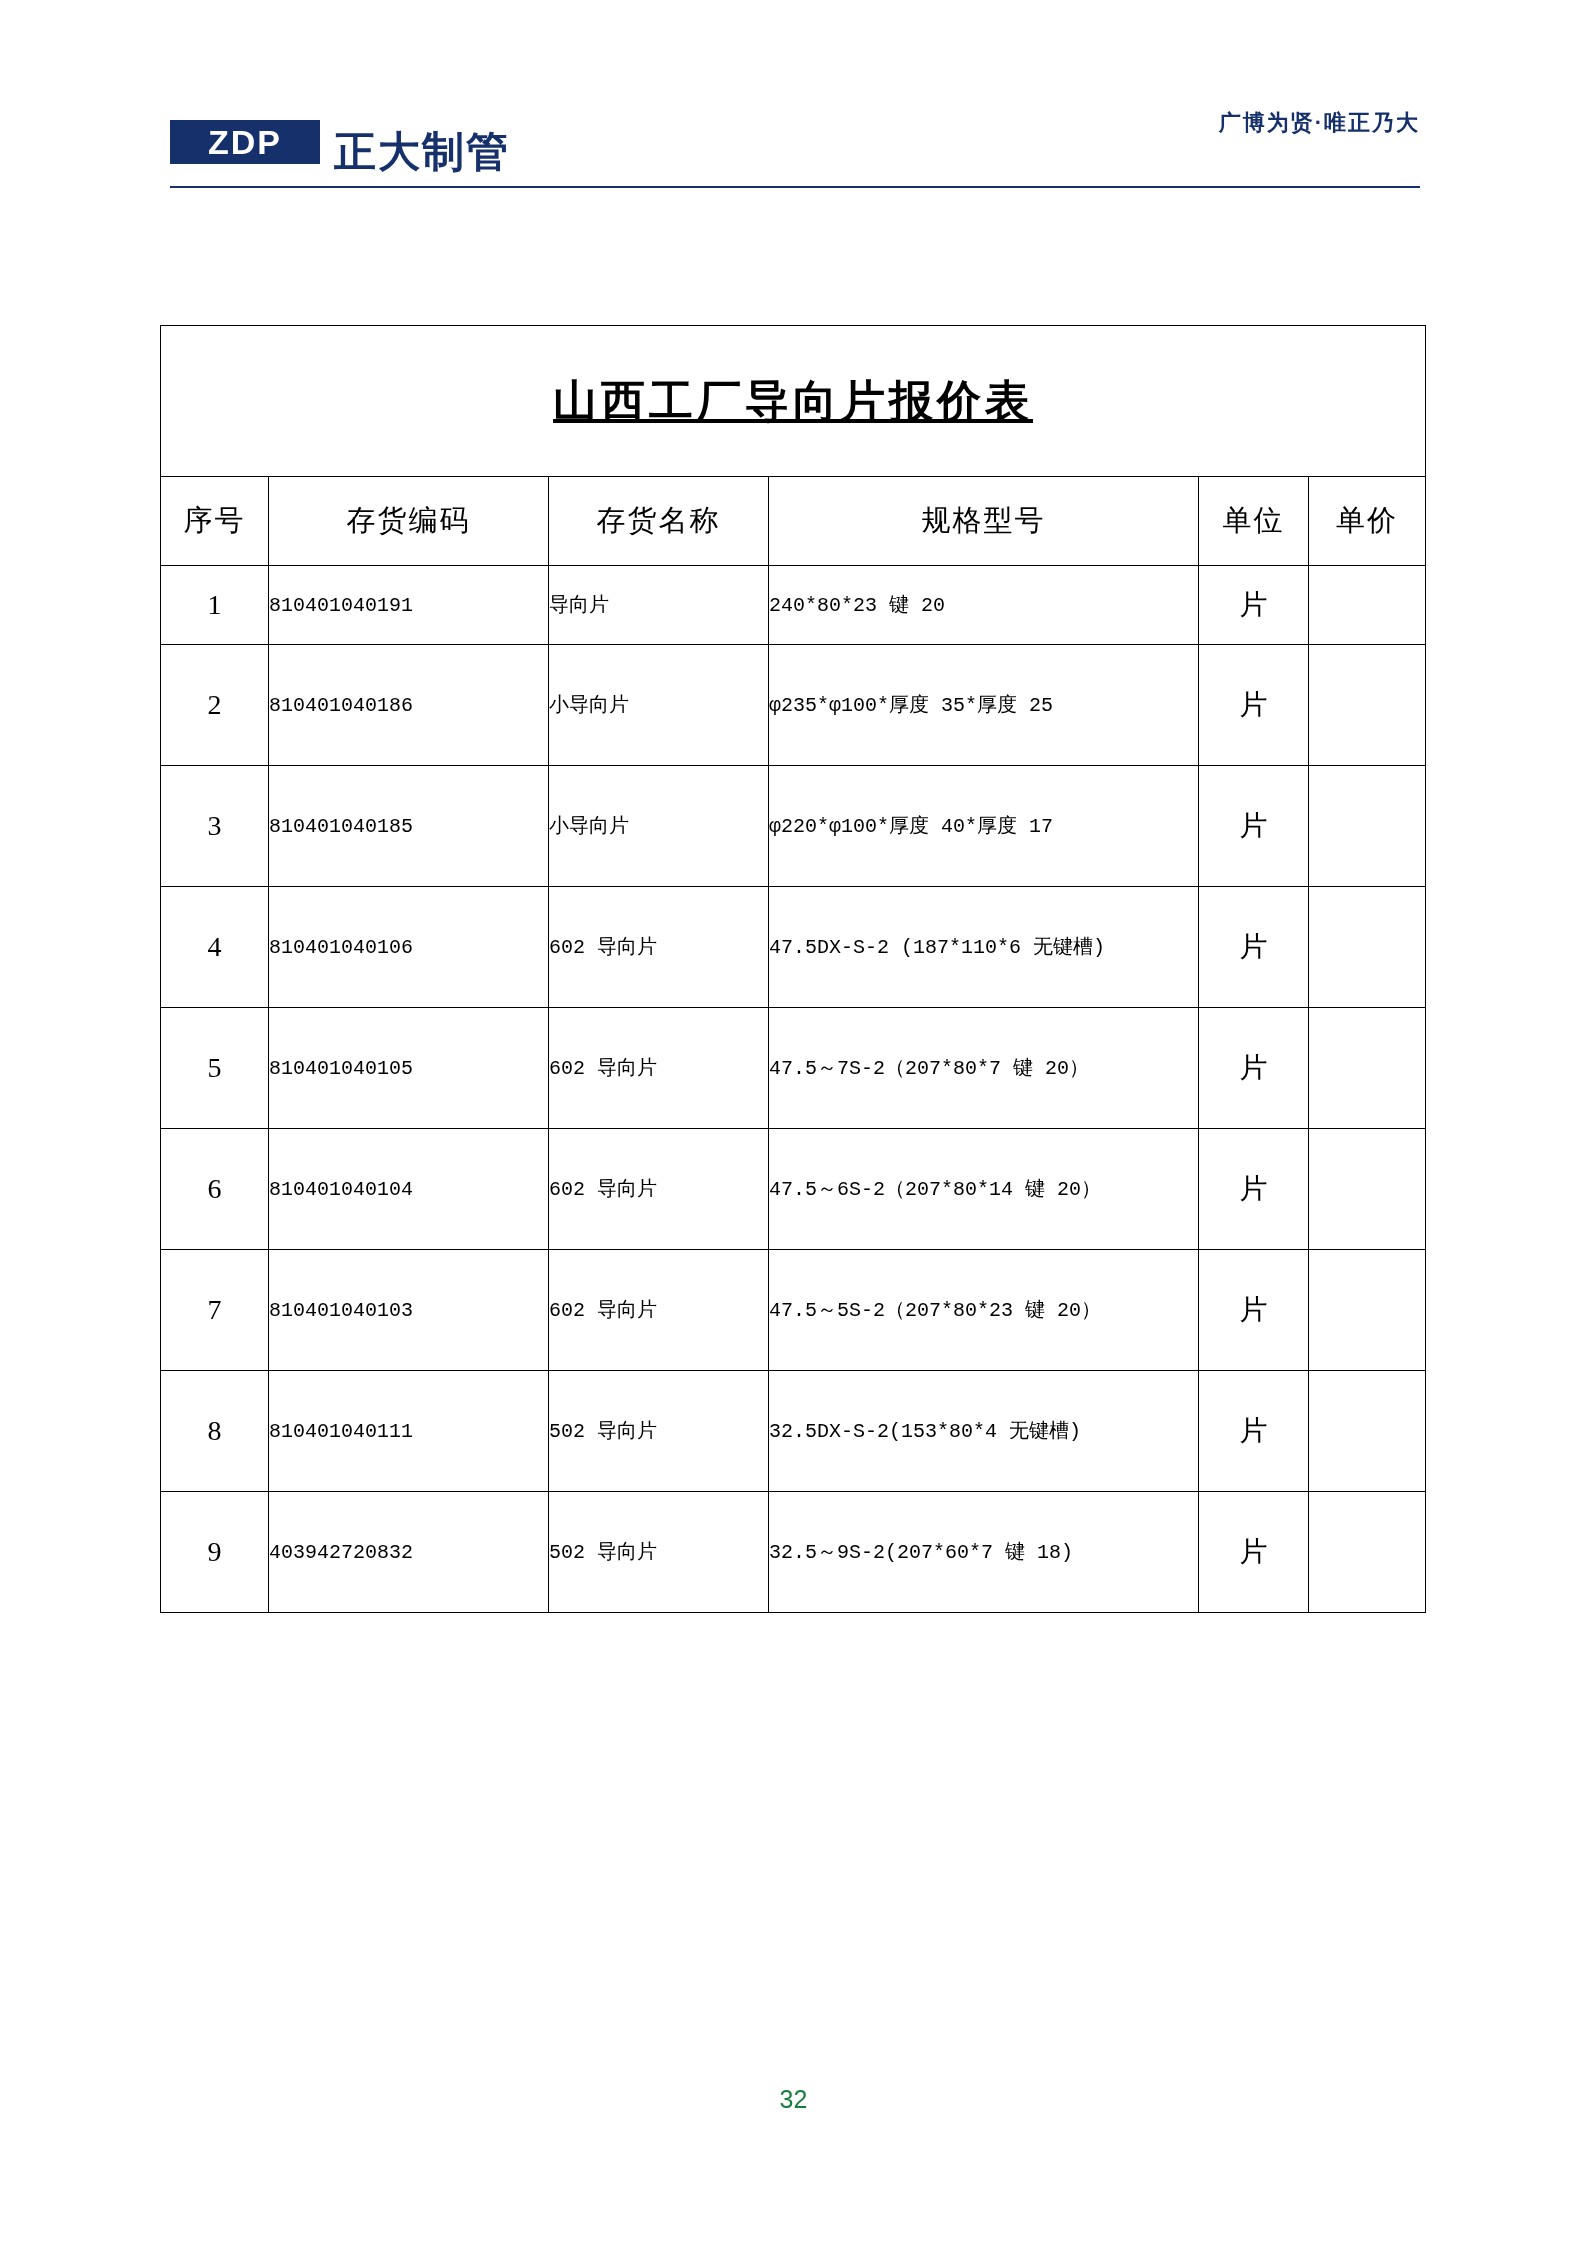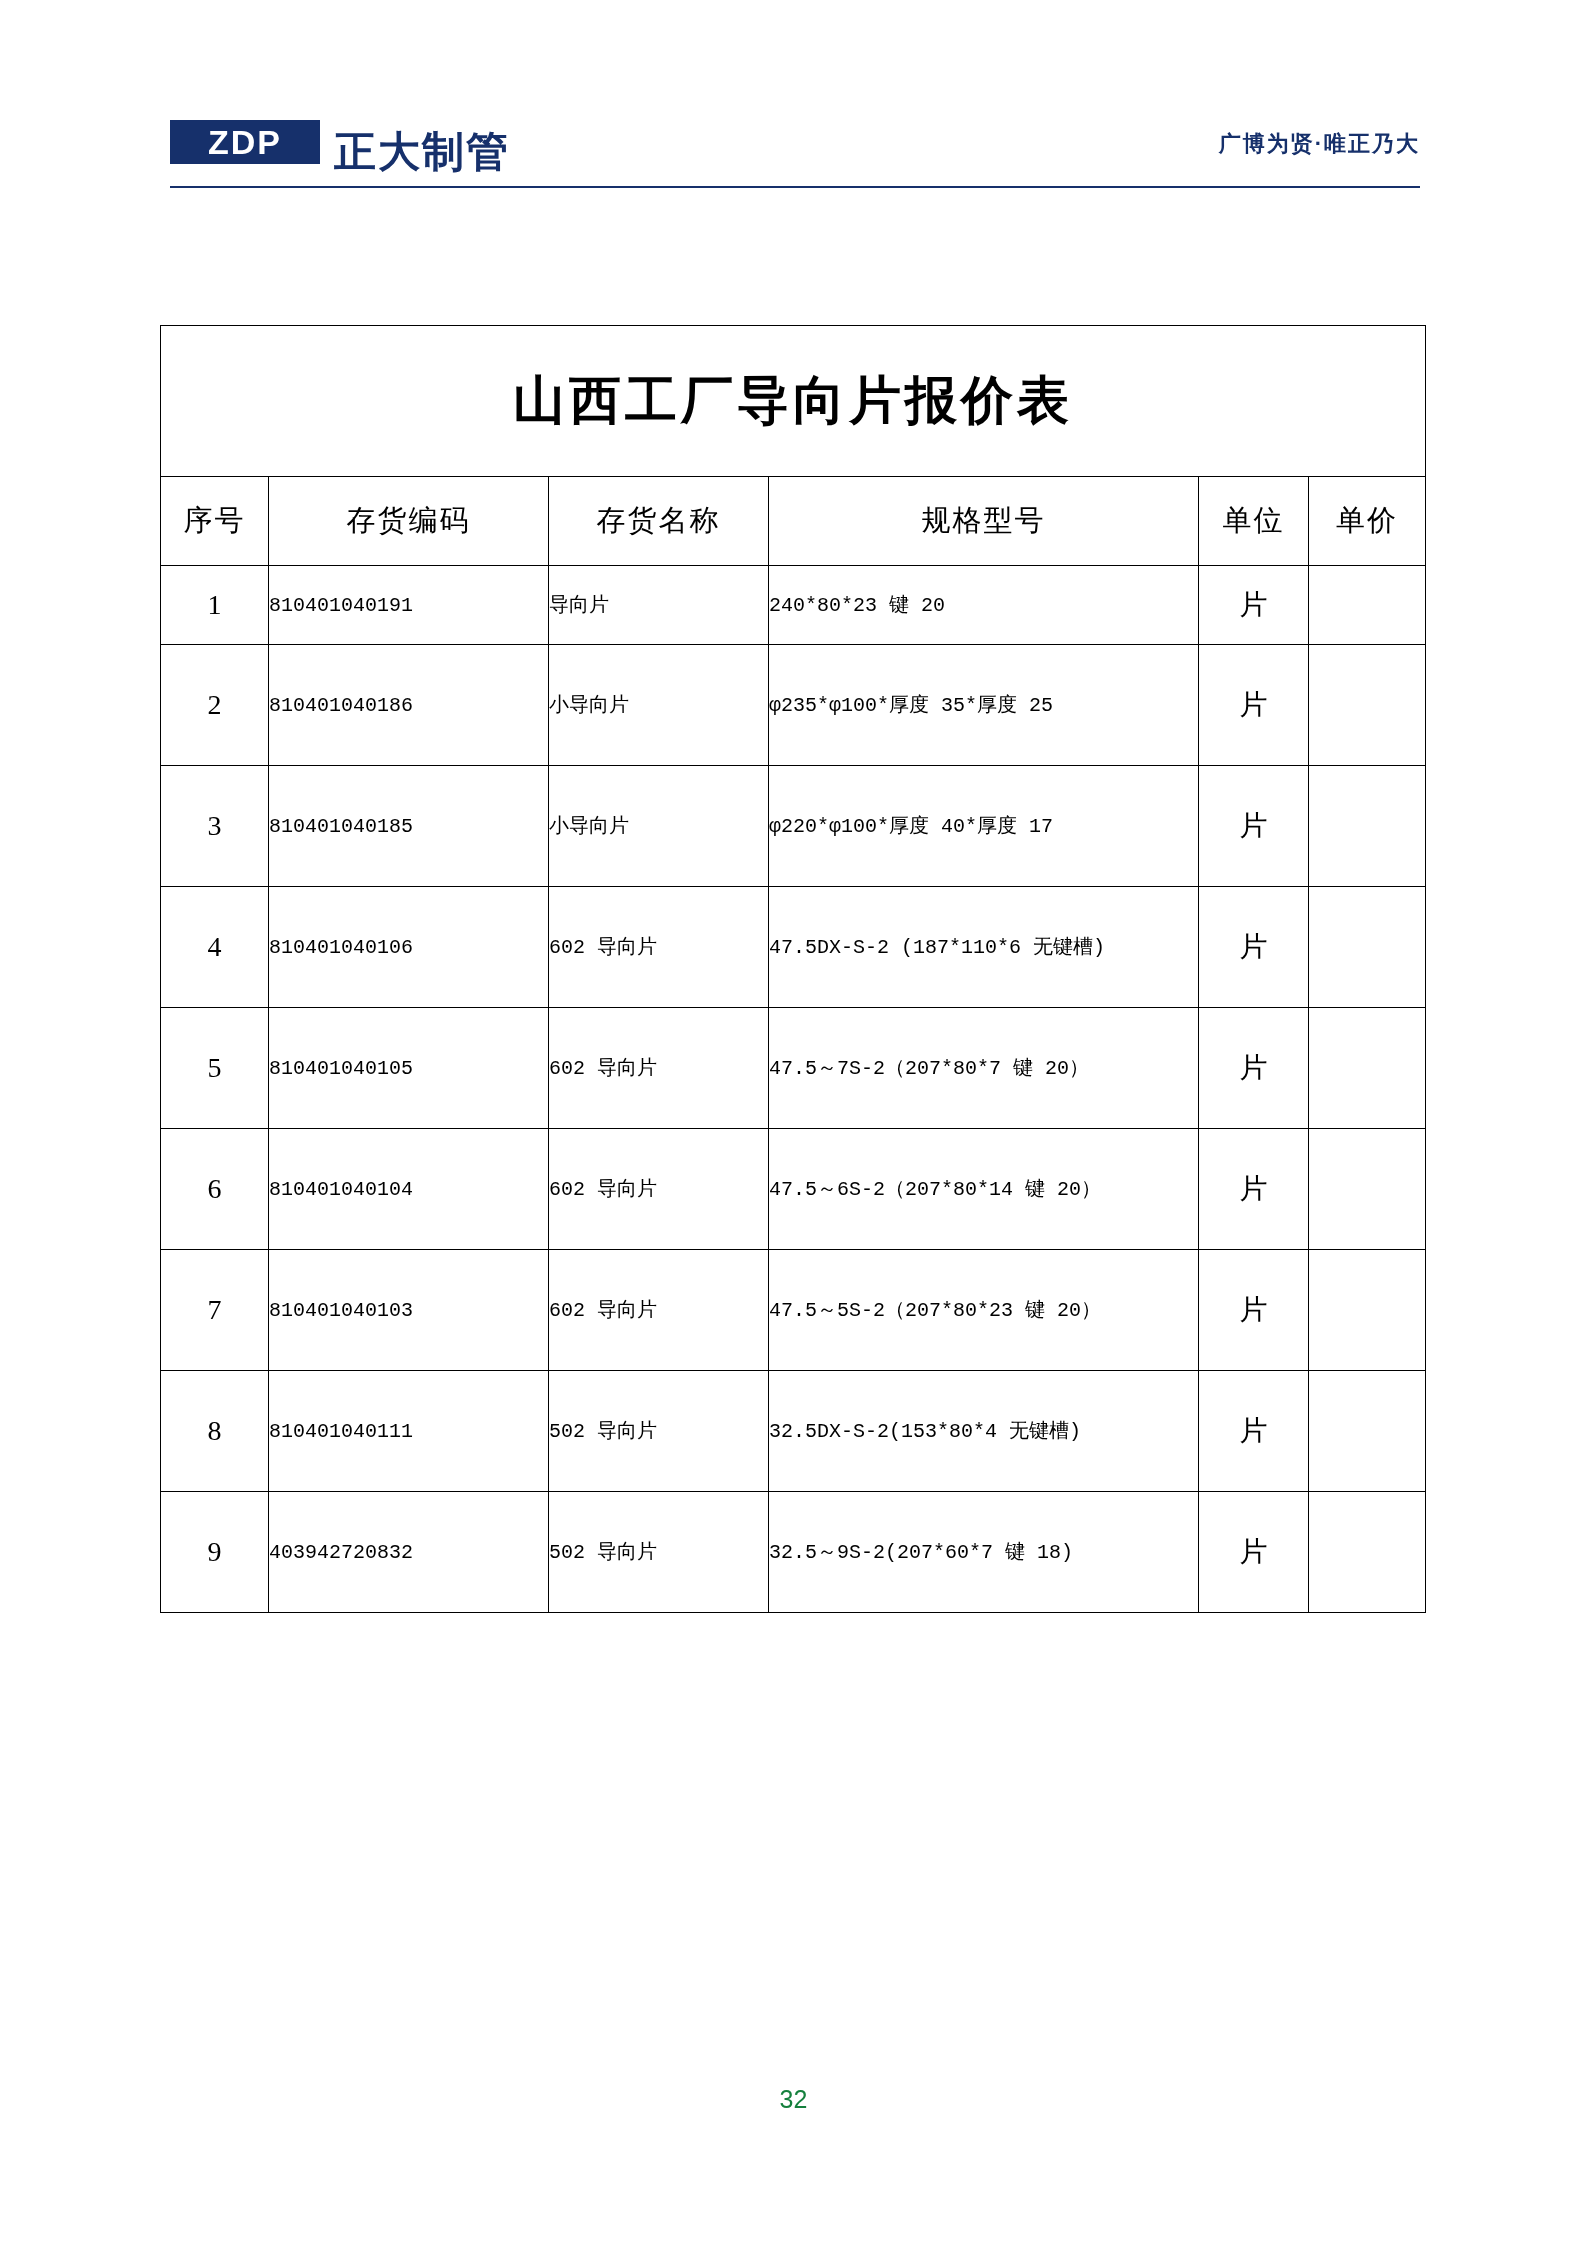--- a/index.html
+++ b/index.html
@@ -25,21 +25,20 @@
   }
 
   
   .header {
     position: absolute;
     left: 170px;
     top: 108px;
     width: 1250px;
     height: 72px;
     display: flex;
-    align-items: center;
     justify-content: space-between;
   }
 
   .logo-block {
     display: flex;
     align-items: center;
     gap: 14px;
   }
 
   .logo-mark {
@@ -90,24 +89,25 @@
 
   table.quote td, table.quote th {
     border: 1px solid #000000;
     padding: 0;
     vertical-align: middle;
   }
 
   .title-cell {
     height: 150px;
     text-align: center;
-    font-size: 52px;
+    font-size: 44px;
     font-weight: bold;
     letter-spacing: 4px;
     font-family: "Liberation Serif", serif;
+    text-decoration: underline;
   }
 
   .head-cell {
     height: 88px;
     text-align: center;
     font-size: 29px;
     font-weight: normal;
     letter-spacing: 2px;
   }
 

